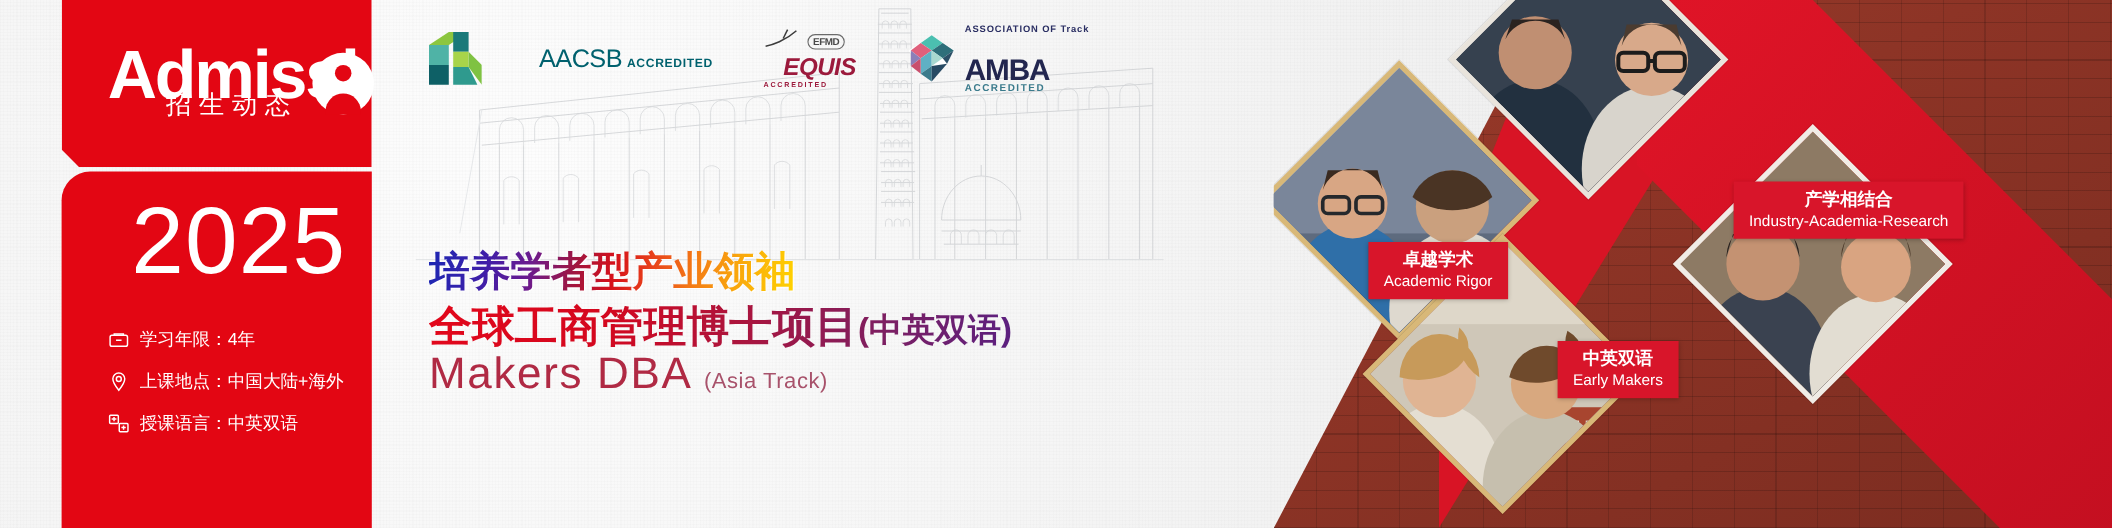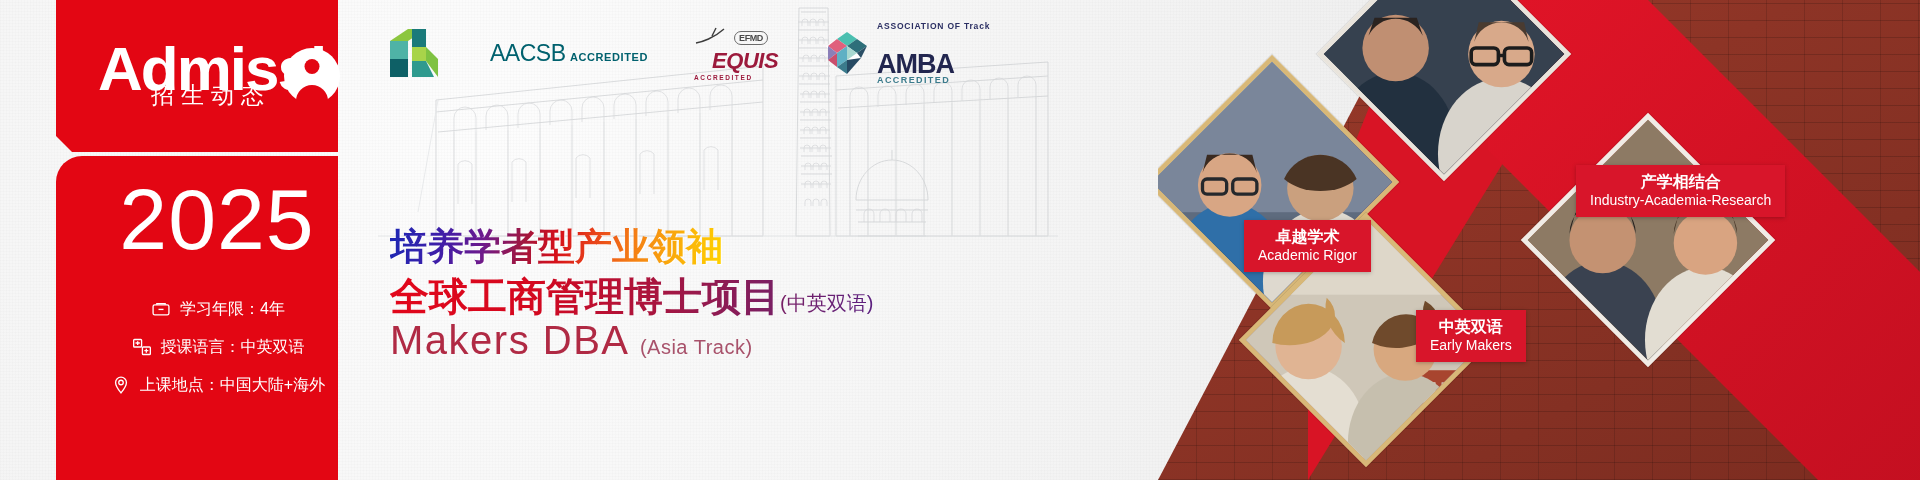--- a/index.html
+++ b/index.html
@@ -65,21 +65,21 @@
     position:absolute; left:56px; top:176px; width:322px;
     text-align:center; color:#ffffff; font-size:86px; font-weight:normal;
     letter-spacing:1px; line-height:1;
   }
   .info-list {
     position:absolute; left:56px; top:290px; width:282px;
     padding-left:42px;
   }
   .info-item {
     display:flex; align-items:center; gap:9px;
-    color:#ffffff; font-size:16px; height:38px;justify-content:center;
+    color:#ffffff; font-size:16px; height:38px;
   }
   .info-icon { width:20px; height:20px; flex:0 0 20px; position:relative; }
   .info-icon svg { display:block; width:20px; height:20px; }
 
   
   .center { position:absolute; left:338px; top:0; width:820px; height:480px; }
 
   .accred-row {
     position:absolute; left:48px; top:22px; display:flex; align-items:center; gap:46px;
   }
@@ -118,21 +118,21 @@
     text-shadow:none;
     filter:drop-shadow(1.5px 1.5px 0 rgba(255,255,255,0.85));
   }
   .headline-main {
     position:absolute; left:52px; top:270px;
     font-size:39px; font-weight:bold; letter-spacing:0px;
     background:linear-gradient(95deg,#e2071b 0%, #d4081f 30%, #a8153f 55%, #7c1f62 78%, #5b2080 100%);
     -webkit-background-clip:text; background-clip:text; color:transparent;
   }
   .headline-main .paren {
-    font-size:20px; font-weight:normal;
+    font-size:30px; font-weight:bold;
   }
   .headline-en {
     position:absolute; left:52px; top:318px;
     font-size:40px; color:#b02a44; letter-spacing:1.5px; font-weight:400;
   }
   .headline-en .track { font-size:20px; color:#a8526b; letter-spacing:0.5px; }
 
   
   .right { position:absolute; left:1158px; top:0; width:762px; height:480px; overflow:hidden; }
   .brick {
@@ -213,36 +213,36 @@
             <rect x="2.5" y="7" width="19" height="12" rx="2"></rect>
             <path d="M7 7V5.5h10V7"></path>
             <path d="M9 12.5h6"></path>
           </svg>
         </span>
         <span>学习年限：4年</span>
       </div>
       <div class="info-item">
         <span class="info-icon">
           <svg viewBox="0 0 24 24" fill="none" stroke="#ffffff" stroke-width="1.6">
+            <path d="M12 2.6c-3.6 0-6.5 2.8-6.5 6.3 0 4.6 6.5 12.5 6.5 12.5s6.5-7.9 6.5-12.5c0-3.5-2.9-6.3-6.5-6.3z"></path>
+            <circle cx="12" cy="9" r="2.7"></circle>
+          </svg>
+        </span>
+        <span>上课地点：中国大陆+海外</span>
+      </div>
+      <div class="info-item">
+        <span class="info-icon">
+          <svg viewBox="0 0 24 24" fill="none" stroke="#ffffff" stroke-width="1.6">
             <rect x="2" y="3" width="9.5" height="9" rx="1"></rect>
             <path d="M4.2 7.2h5.2M6.8 5v4.6"></path>
             <rect x="12.5" y="12" width="9.5" height="9" rx="1"></rect>
             <path d="M14.8 16.4h4.8M17.2 14.2v4.6"></path>
           </svg>
         </span>
         <span>授课语言：中英双语</span>
-      </div>
-      <div class="info-item">
-        <span class="info-icon">
-          <svg viewBox="0 0 24 24" fill="none" stroke="#ffffff" stroke-width="1.6">
-            <path d="M12 2.6c-3.6 0-6.5 2.8-6.5 6.3 0 4.6 6.5 12.5 6.5 12.5s6.5-7.9 6.5-12.5c0-3.5-2.9-6.3-6.5-6.3z"></path>
-            <circle cx="12" cy="9" r="2.7"></circle>
-          </svg>
-        </span>
-        <span>上课地点：中国大陆+海外</span>
       </div>
     </div>
   </div>
 
   <div class="center">
 
     <svg class="pisa" viewBox="0 0 700 240">
       <g fill="none" stroke="#b9bcc0" stroke-width="0.9">
 
         <path d="M441 4 L470 4 L472 232 L438 232 Z"></path>

